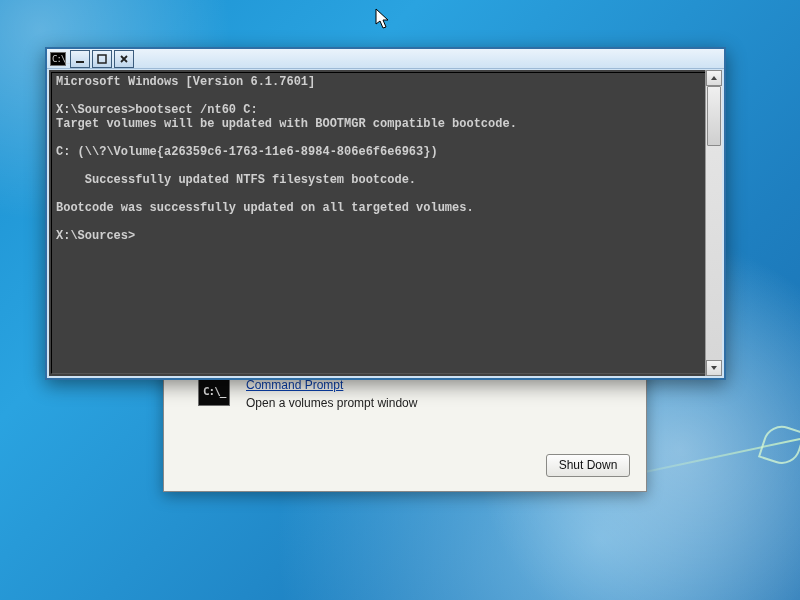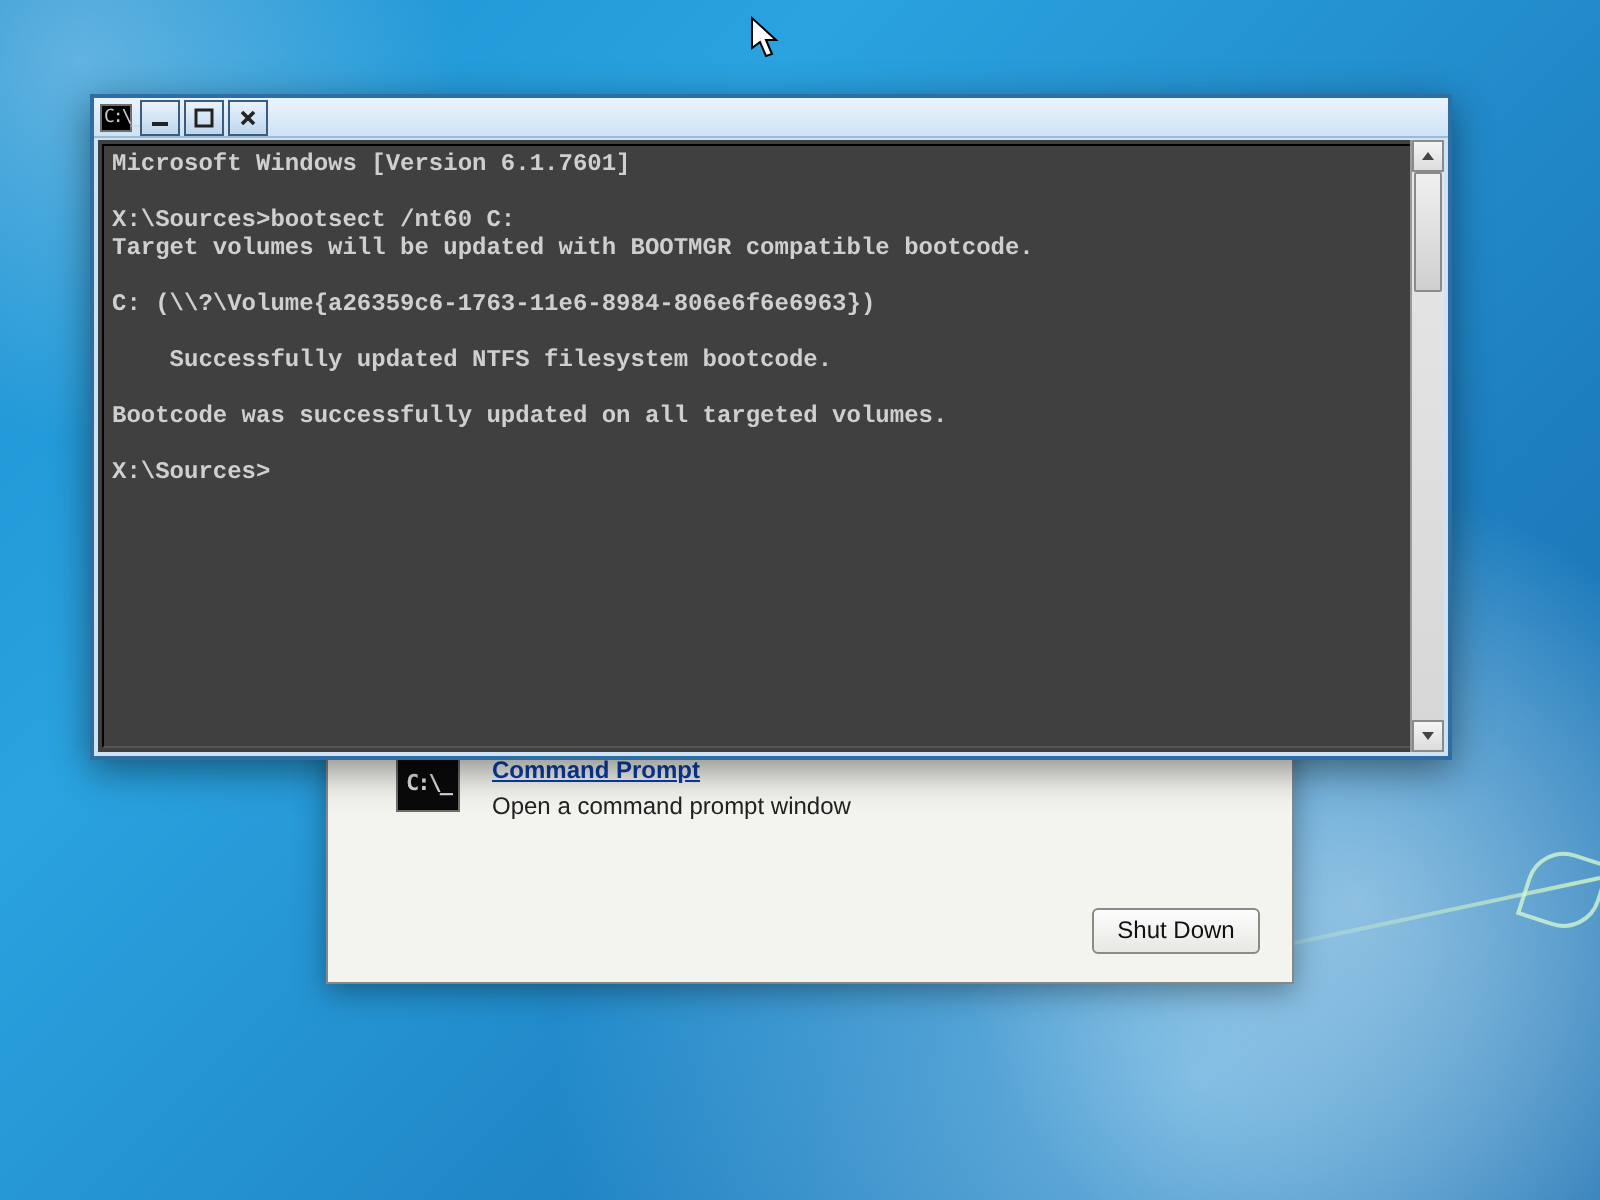--- a/index.html
+++ b/index.html
@@ -23,21 +23,21 @@
   .cursor svg{display:block;}
 
   
   .recovery-dialog{
     position:absolute;left:163px;top:355px;width:482px;height:135px;
     background:#f4f4ef;border:1px solid #888;box-shadow:0 4px 14px rgba(0,0,0,0.35);
   }
   .rec-body{padding:22px 20px 0 34px;display:flex;gap:16px;align-items:flex-start;}
   .rec-iconbox{width:32px;height:28px;border:1px solid #6e6e6e;background:#0a0a0a;color:#ddd;font:bold 11px/26px Consolas,monospace;text-align:left;padding-left:4px;box-sizing:border-box;letter-spacing:-1px;}
   .rec-text{font-size:12px;}
-  .rec-title{color:#0a3ea8;font-weight:bold;text-decoration:underline;margin-bottom:4px;cursor:pointer;}
+  .rec-title{color:#0a3ea8;font-weight:normal;text-decoration:underline;margin-bottom:4px;cursor:pointer;}
   .rec-sub{color:#222;}
   .rec-footer{position:absolute;right:16px;bottom:14px;display:flex;gap:12px;}
   .win-btn{
     min-width:84px;height:23px;font:12px/21px "Segoe UI",Tahoma,sans-serif;color:#111;
     background:linear-gradient(#fdfdfd,#e7e7e3);border:1px solid #8a8a86;border-radius:3px;cursor:pointer;padding:0 10px;
   }
 
   
   .cmd-window{
     position:absolute;left:45px;top:47px;width:677px;height:329px;
@@ -69,21 +69,21 @@
 <body>
 
 <div class="desktop">
   <div class="streak"></div>
 
   <div class="recovery-dialog">
     <div class="rec-body">
       <div class="rec-iconbox">C:\_</div>
       <div class="rec-text">
         <div class="rec-title">Command Prompt</div>
-        <div class="rec-sub">Open a command prompt window</div>
+        <div class="rec-sub">Open a volumes prompt window</div>
       </div>
     </div>
     <div class="rec-footer">
       <button class="win-btn">Shut Down</button>
     </div>
   </div>
 
   <div class="cmd-window">
     <div class="titlebar">
       <div class="title-icon">C:\_</div>

